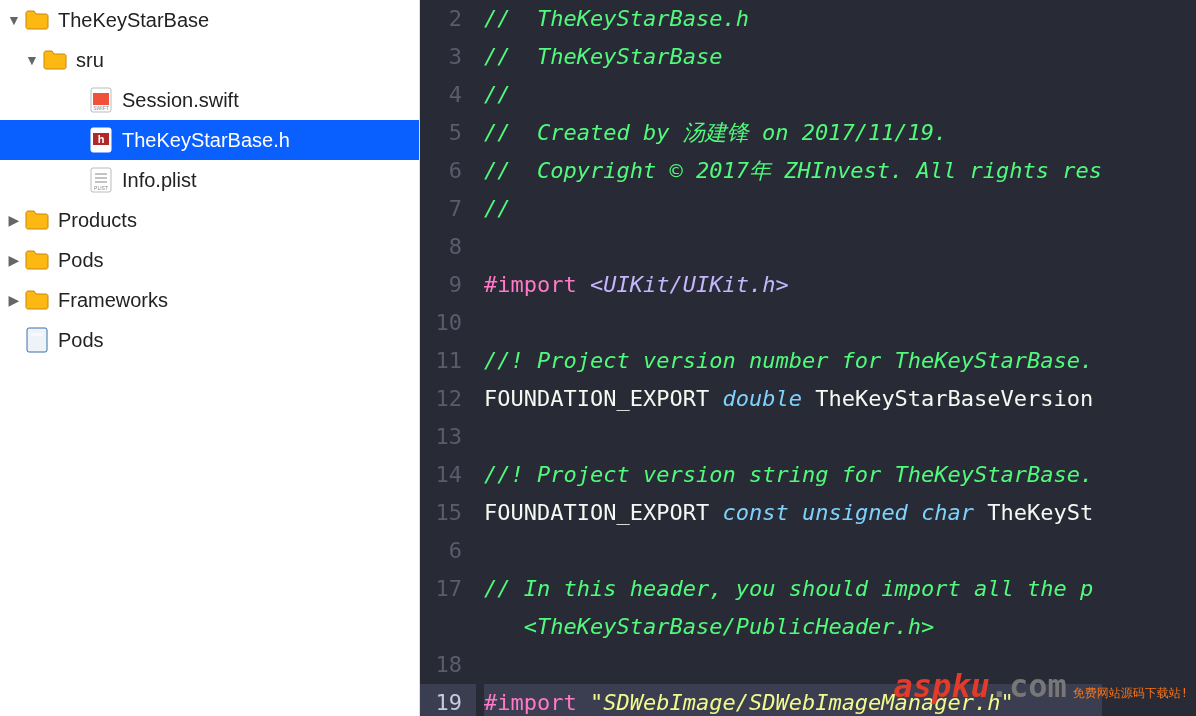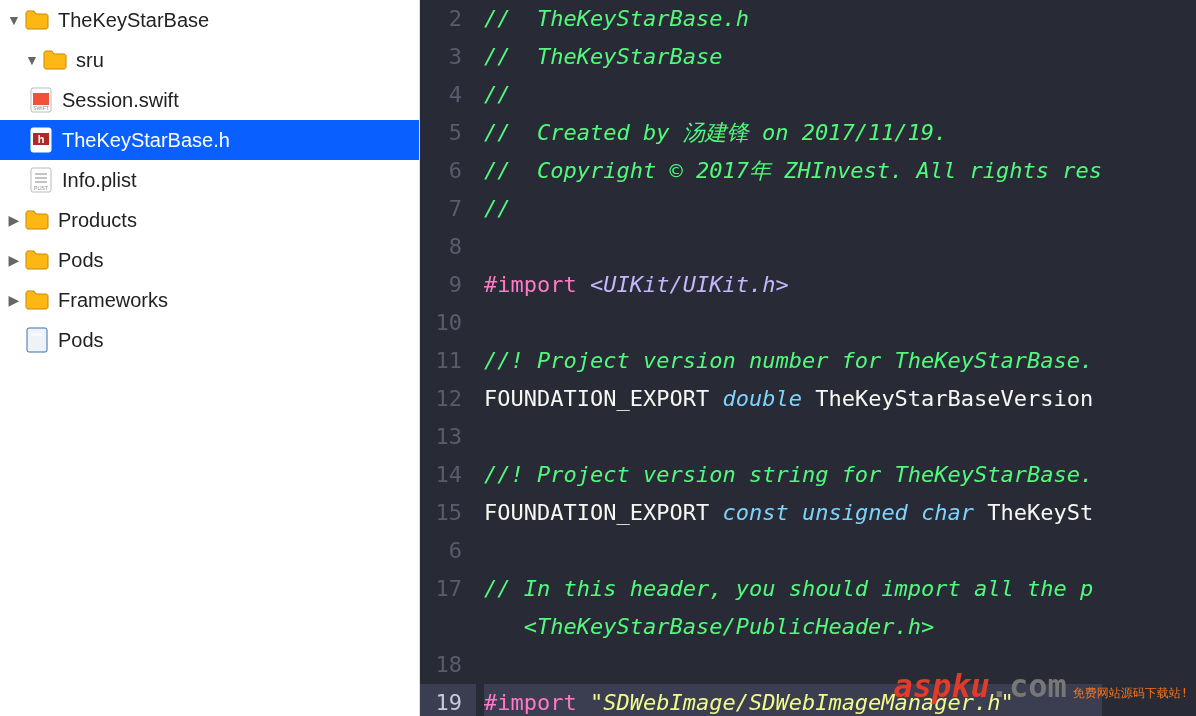--- a/index.html
+++ b/index.html
@@ -22,21 +22,21 @@
 .tree-row {
   display: flex;
   align-items: center;
   height: 40px;
   padding-left: 8px;
   white-space: nowrap;
 }
 .tree-row.selected { background: #0a60ff; color: #fff; }
 .indent-0 { padding-left: 6px; }
 .indent-1 { padding-left: 24px; }
-.indent-2 { padding-left: 28px; }
+.indent-2 { padding-left: 88px; }
 .disclosure {
   width: 16px; height: 16px;
   display: inline-flex; align-items: center; justify-content: center;
   margin-right: 2px;
   color: #666;
   font-size: 14px;
 }
 .folder-icon, .file-icon {
   width: 26px; height: 26px;
   display: inline-flex; align-items: center; justify-content: center;

